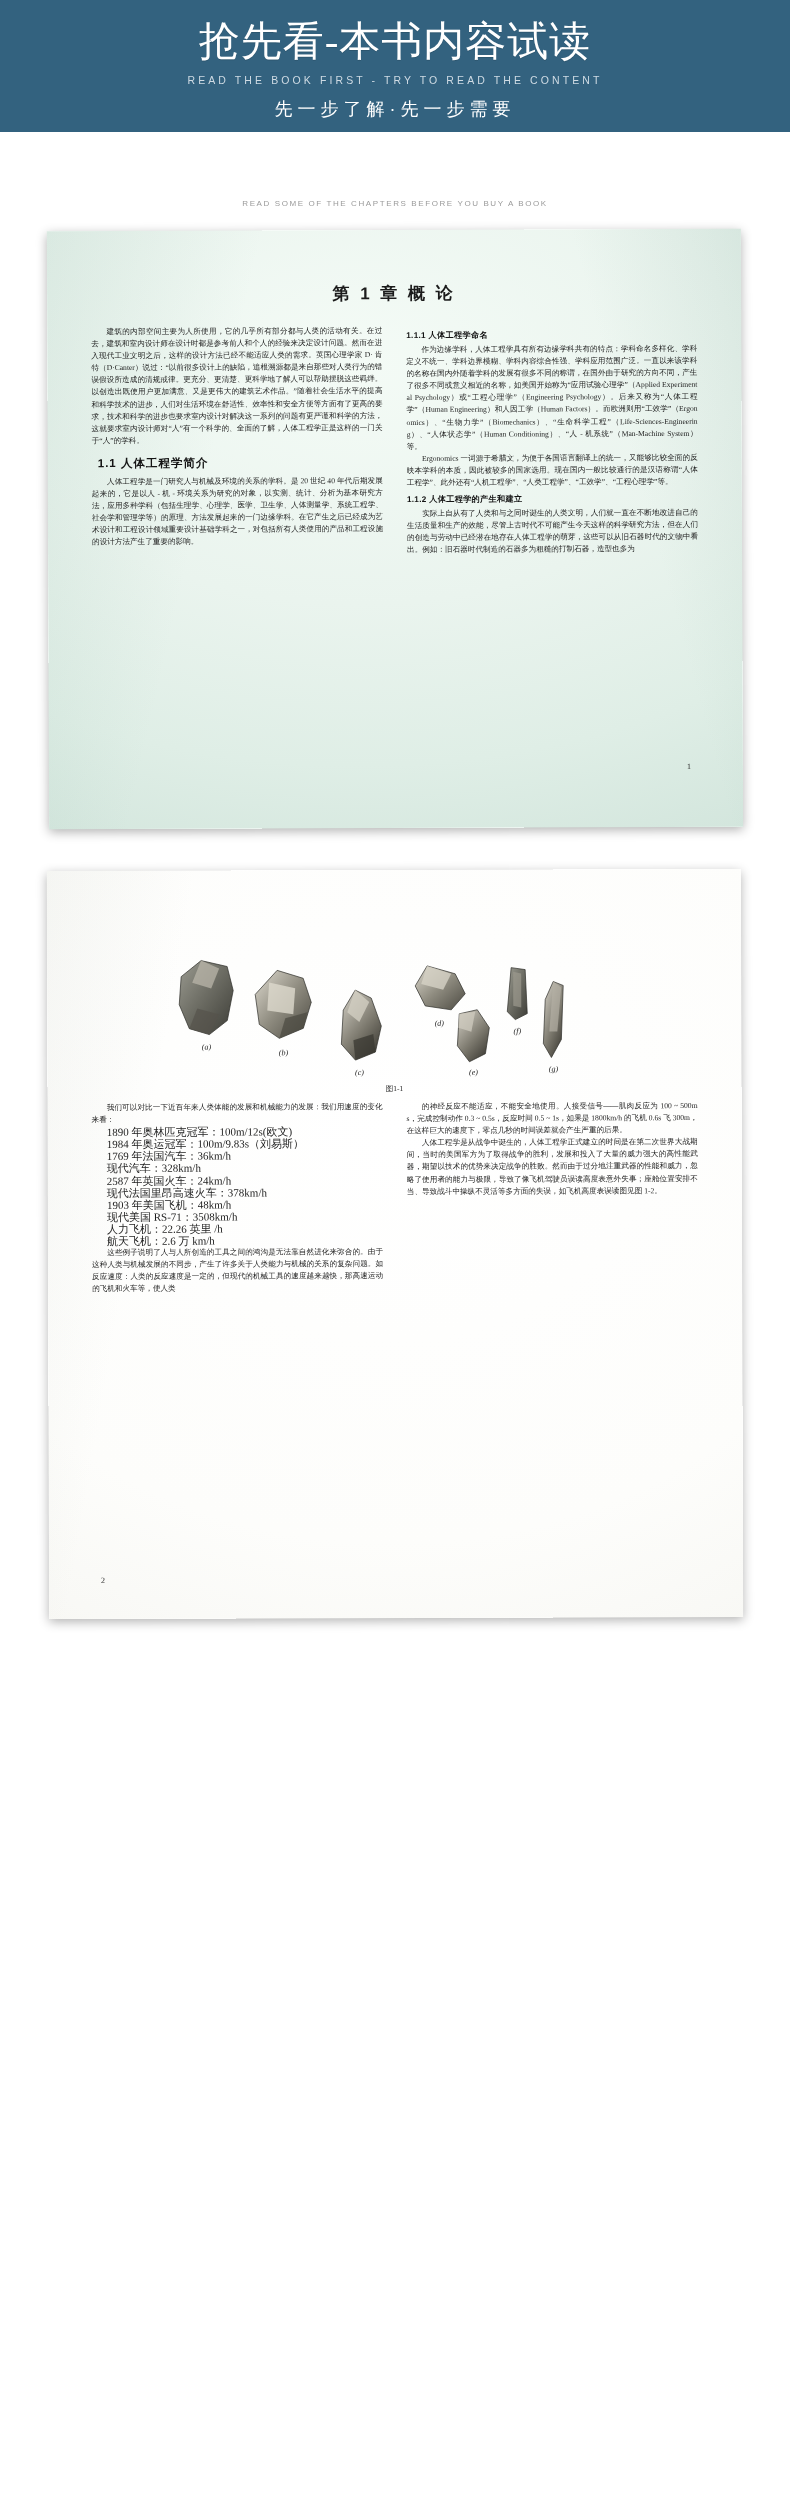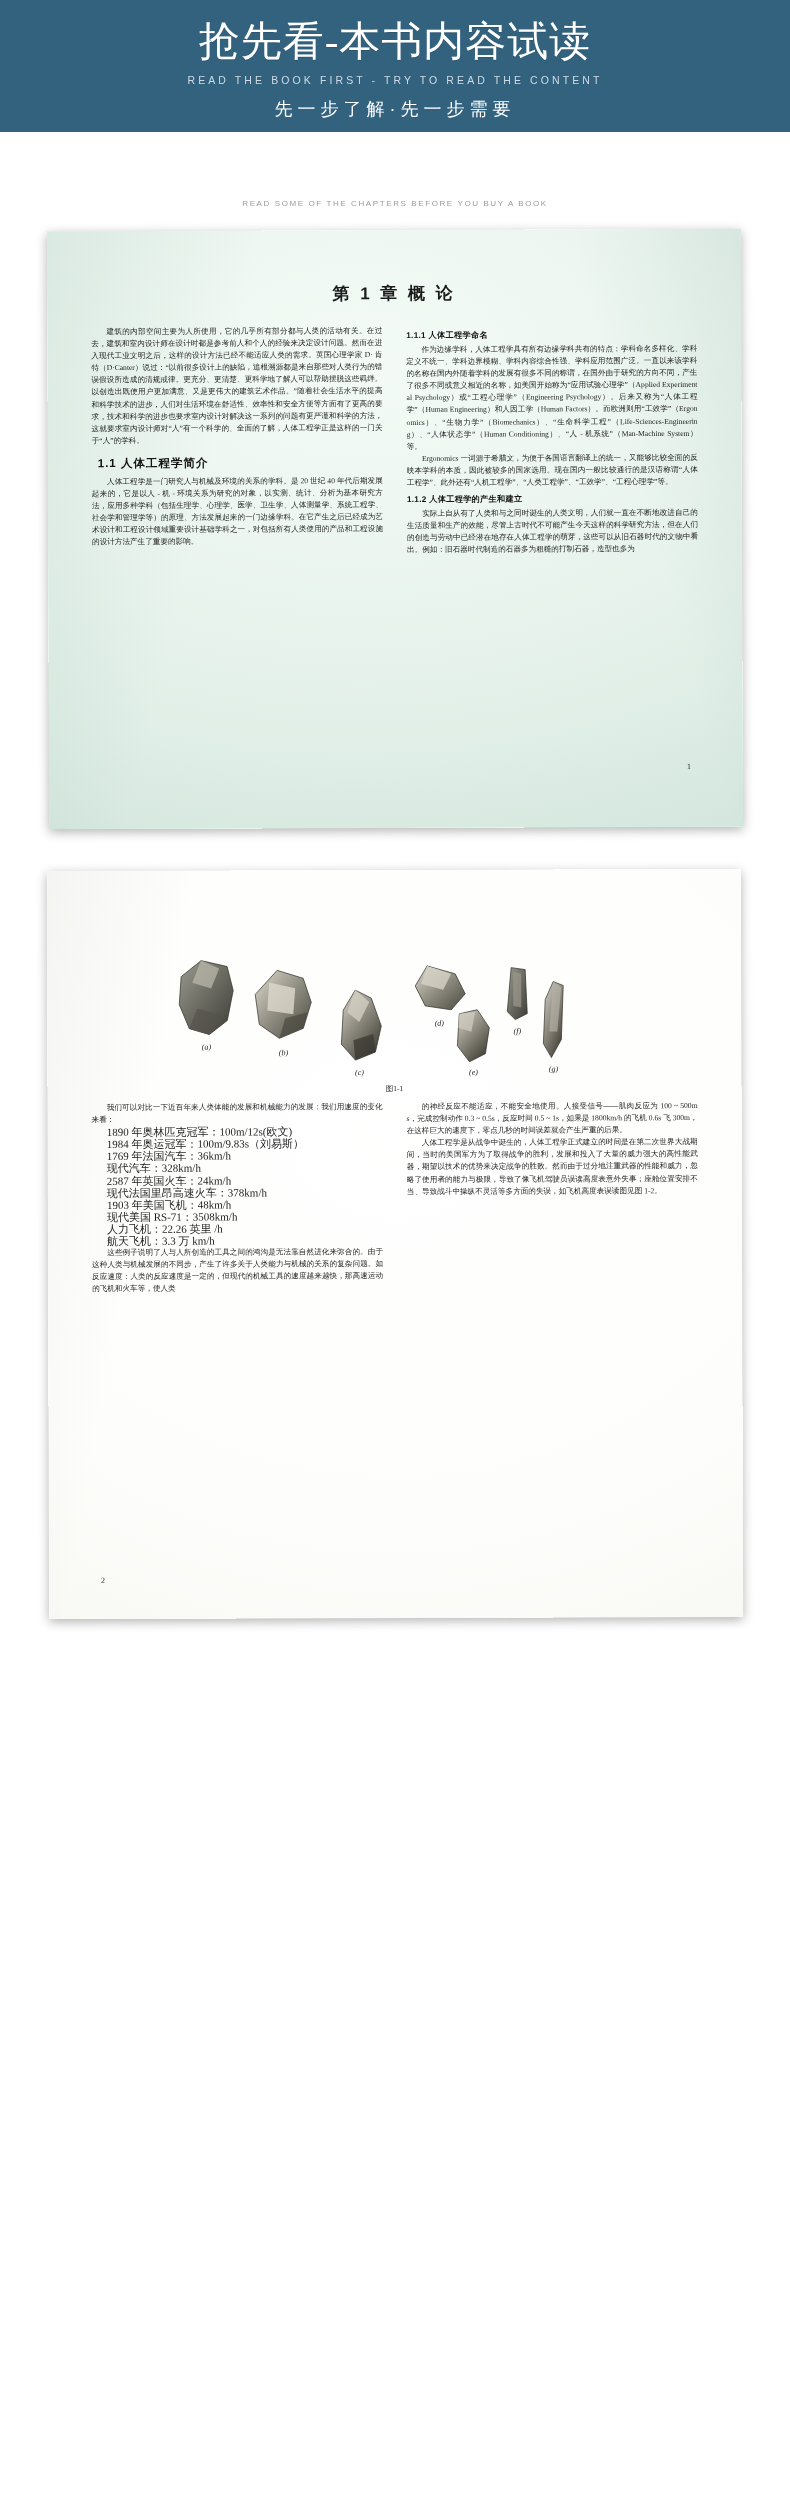--- a/index.html
+++ b/index.html
@@ -340,21 +340,21 @@
           <ul class="speclist">
               <li>1890 年奥林匹克冠军：100m/12s(欧文)</li>
               <li>1984 年奥运冠军：100m/9.83s（刘易斯）</li>
               <li>1769 年法国汽车：36km/h</li>
               <li>现代汽车：328km/h</li>
               <li>2587 年英国火车：24km/h</li>
               <li>现代法国里昂高速火车：378km/h</li>
               <li>1903 年美国飞机：48km/h</li>
               <li>现代美国 RS-71：3508km/h</li>
               <li>人力飞机：22.26 英里 /h</li>
-              <li>航天飞机：3.3 万 km/h</li>
+              <li>航天飞机：2.6 万 km/h</li>
             </ul>
           <p class="body">这些例子说明了人与人所创造的工具之间的鸿沟是无法靠自然进化来弥合的。由于这种人类与机械发展的不同步，产生了许多关于人类能力与机械的关系的复杂问题。如反应速度：人类的反应速度是一定的，但现代的机械工具的速度越来越快，那高速运动的飞机和火车等，使人类</p>
         </div>
         <div class="col">
           <p class="body">的神经反应不能适应，不能安全地使用。人接受信号——肌肉反应为 100 ~ 500ms，完成控制动作 0.3 ~ 0.5s，反应时间 0.5 ~ 1s，如果是 1800km/h 的飞机 0.6s 飞 300m，在这样巨大的速度下，零点几秒的时间误差就会产生严重的后果。</p>
           <p class="body">人体工程学是从战争中诞生的，人体工程学正式建立的时间是在第二次世界大战期间，当时的美国军方为了取得战争的胜利，发展和投入了大量的威力强大的高性能武器，期望以技术的优势来决定战争的胜败。然而由于过分地注重武器的性能和威力，忽略了使用者的能力与极限，导致了像飞机驾驶员误读高度表意外失事；座舱位置安排不当、导致战斗中操纵不灵活等多方面的失误，如飞机高度表误读图见图 1-2。</p>
         </div>
       </div>
 
       <div class="pagenum left">2</div>

